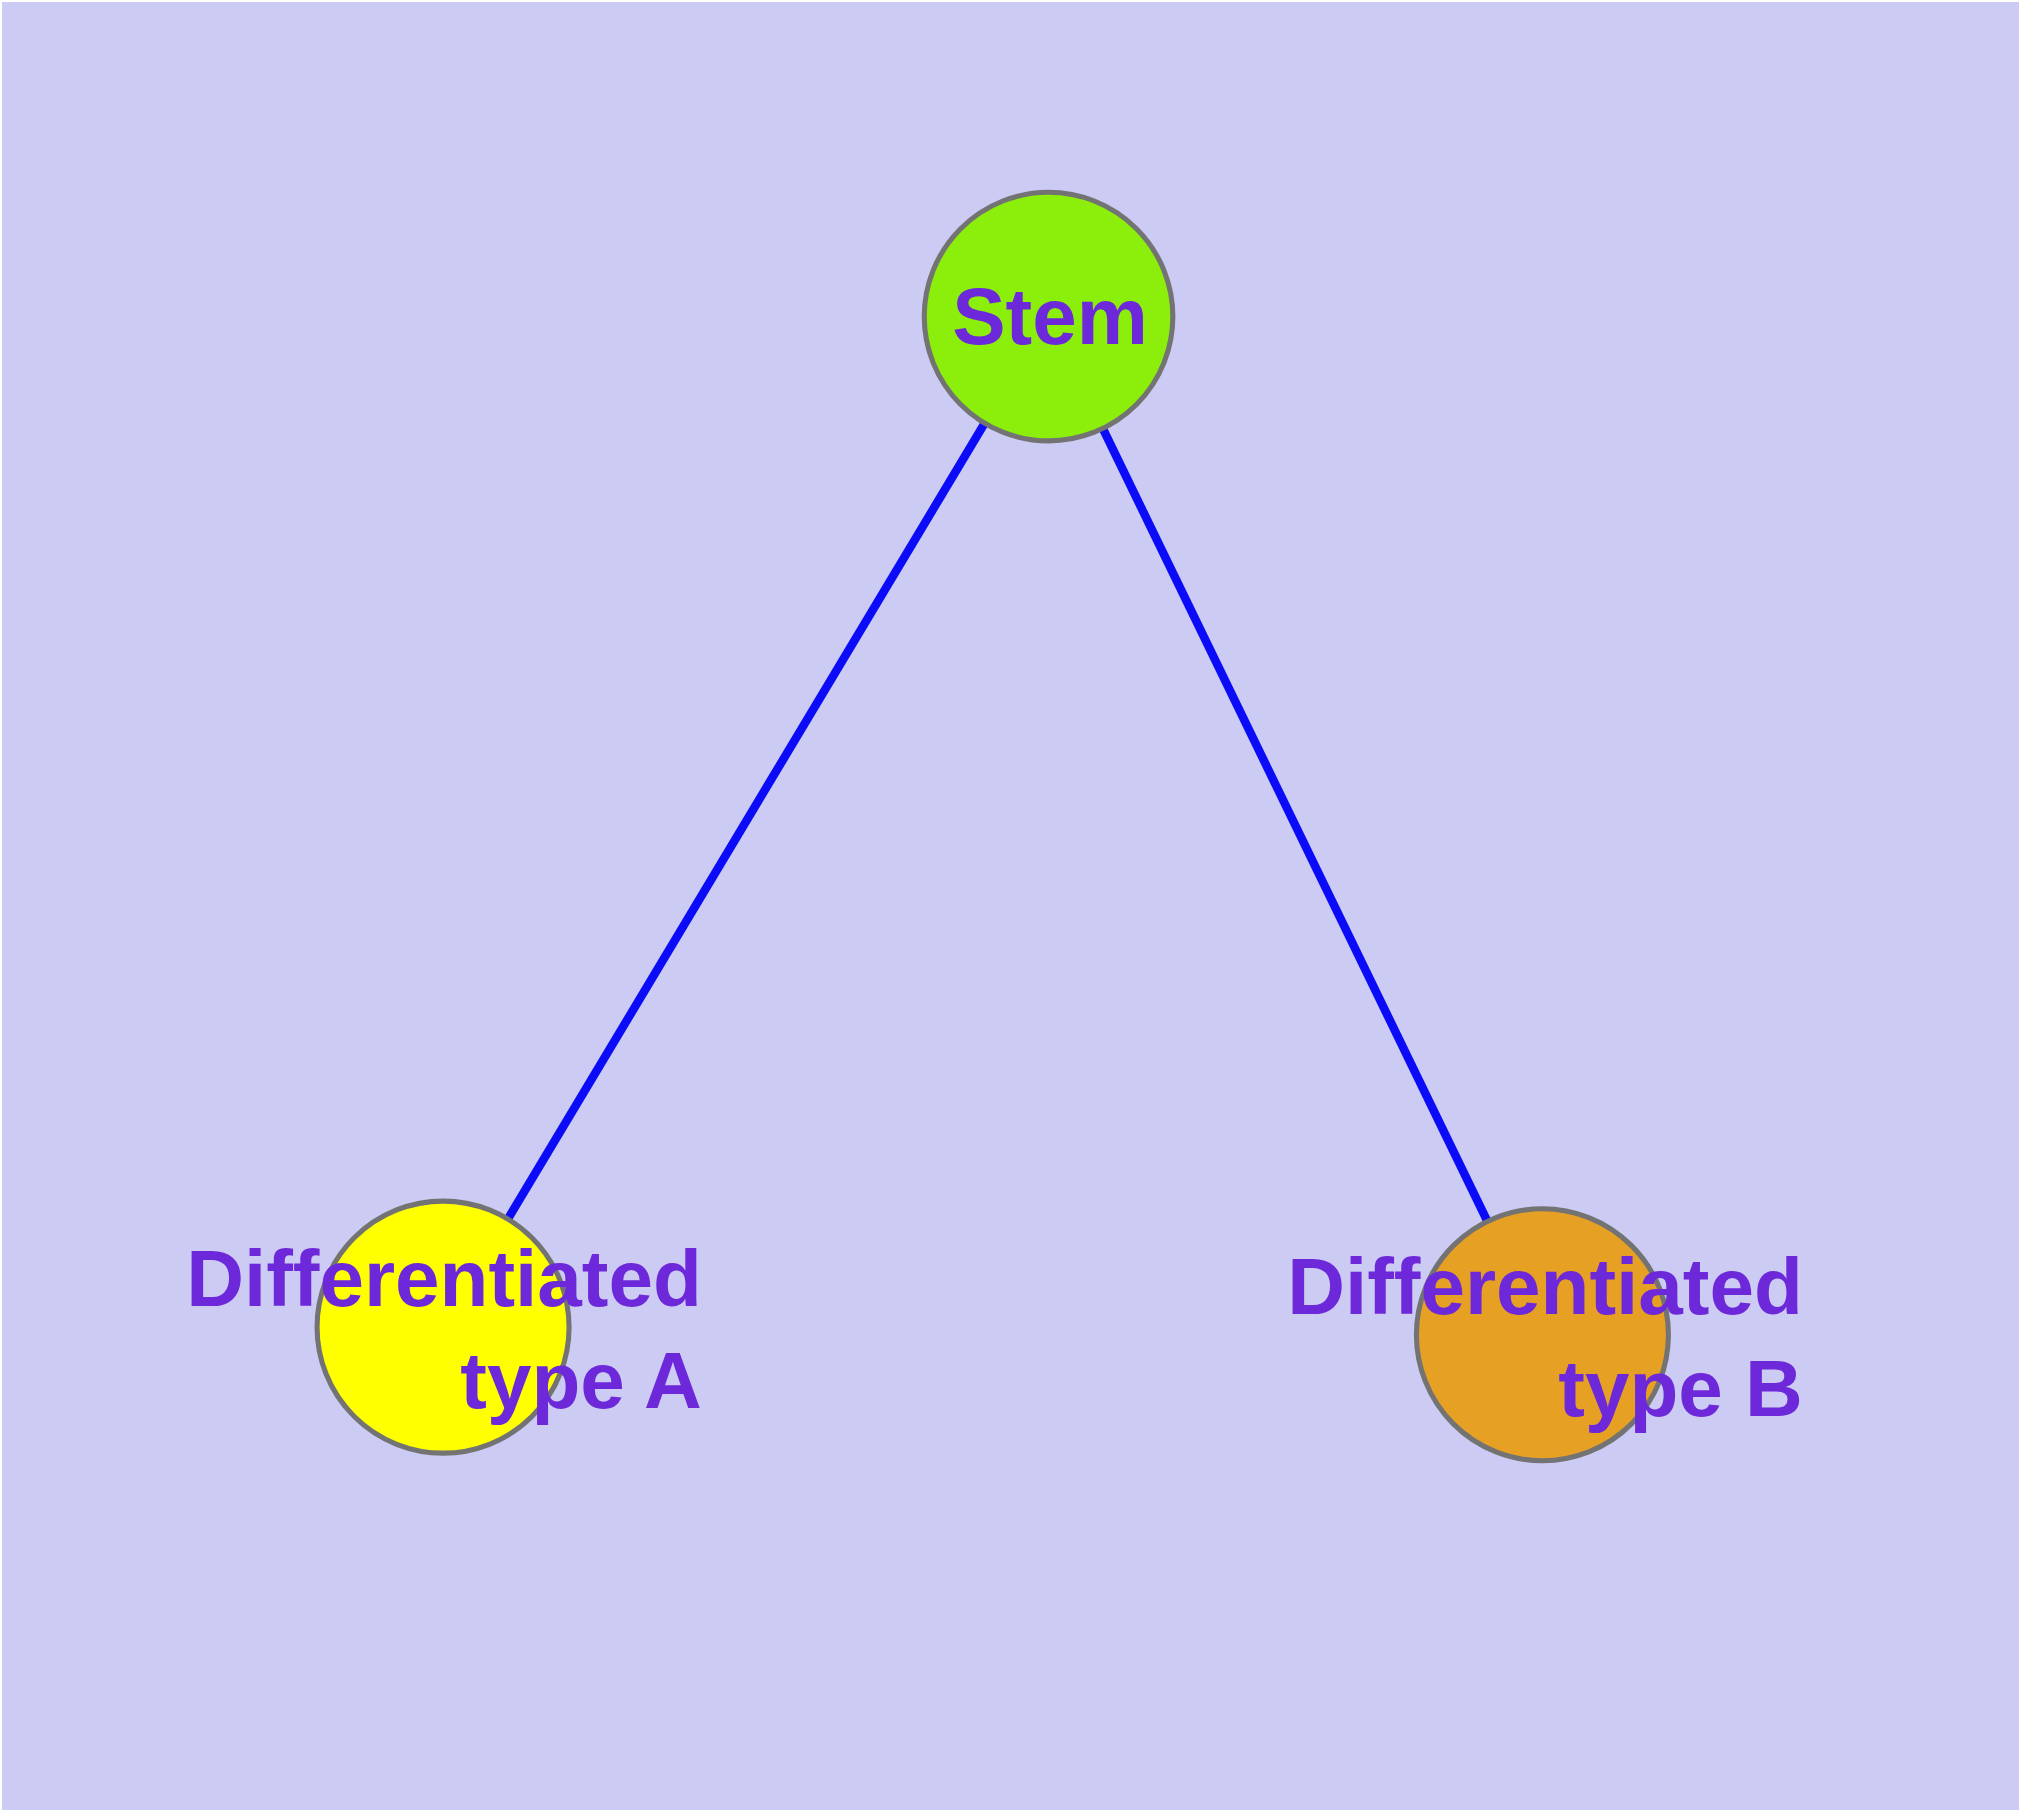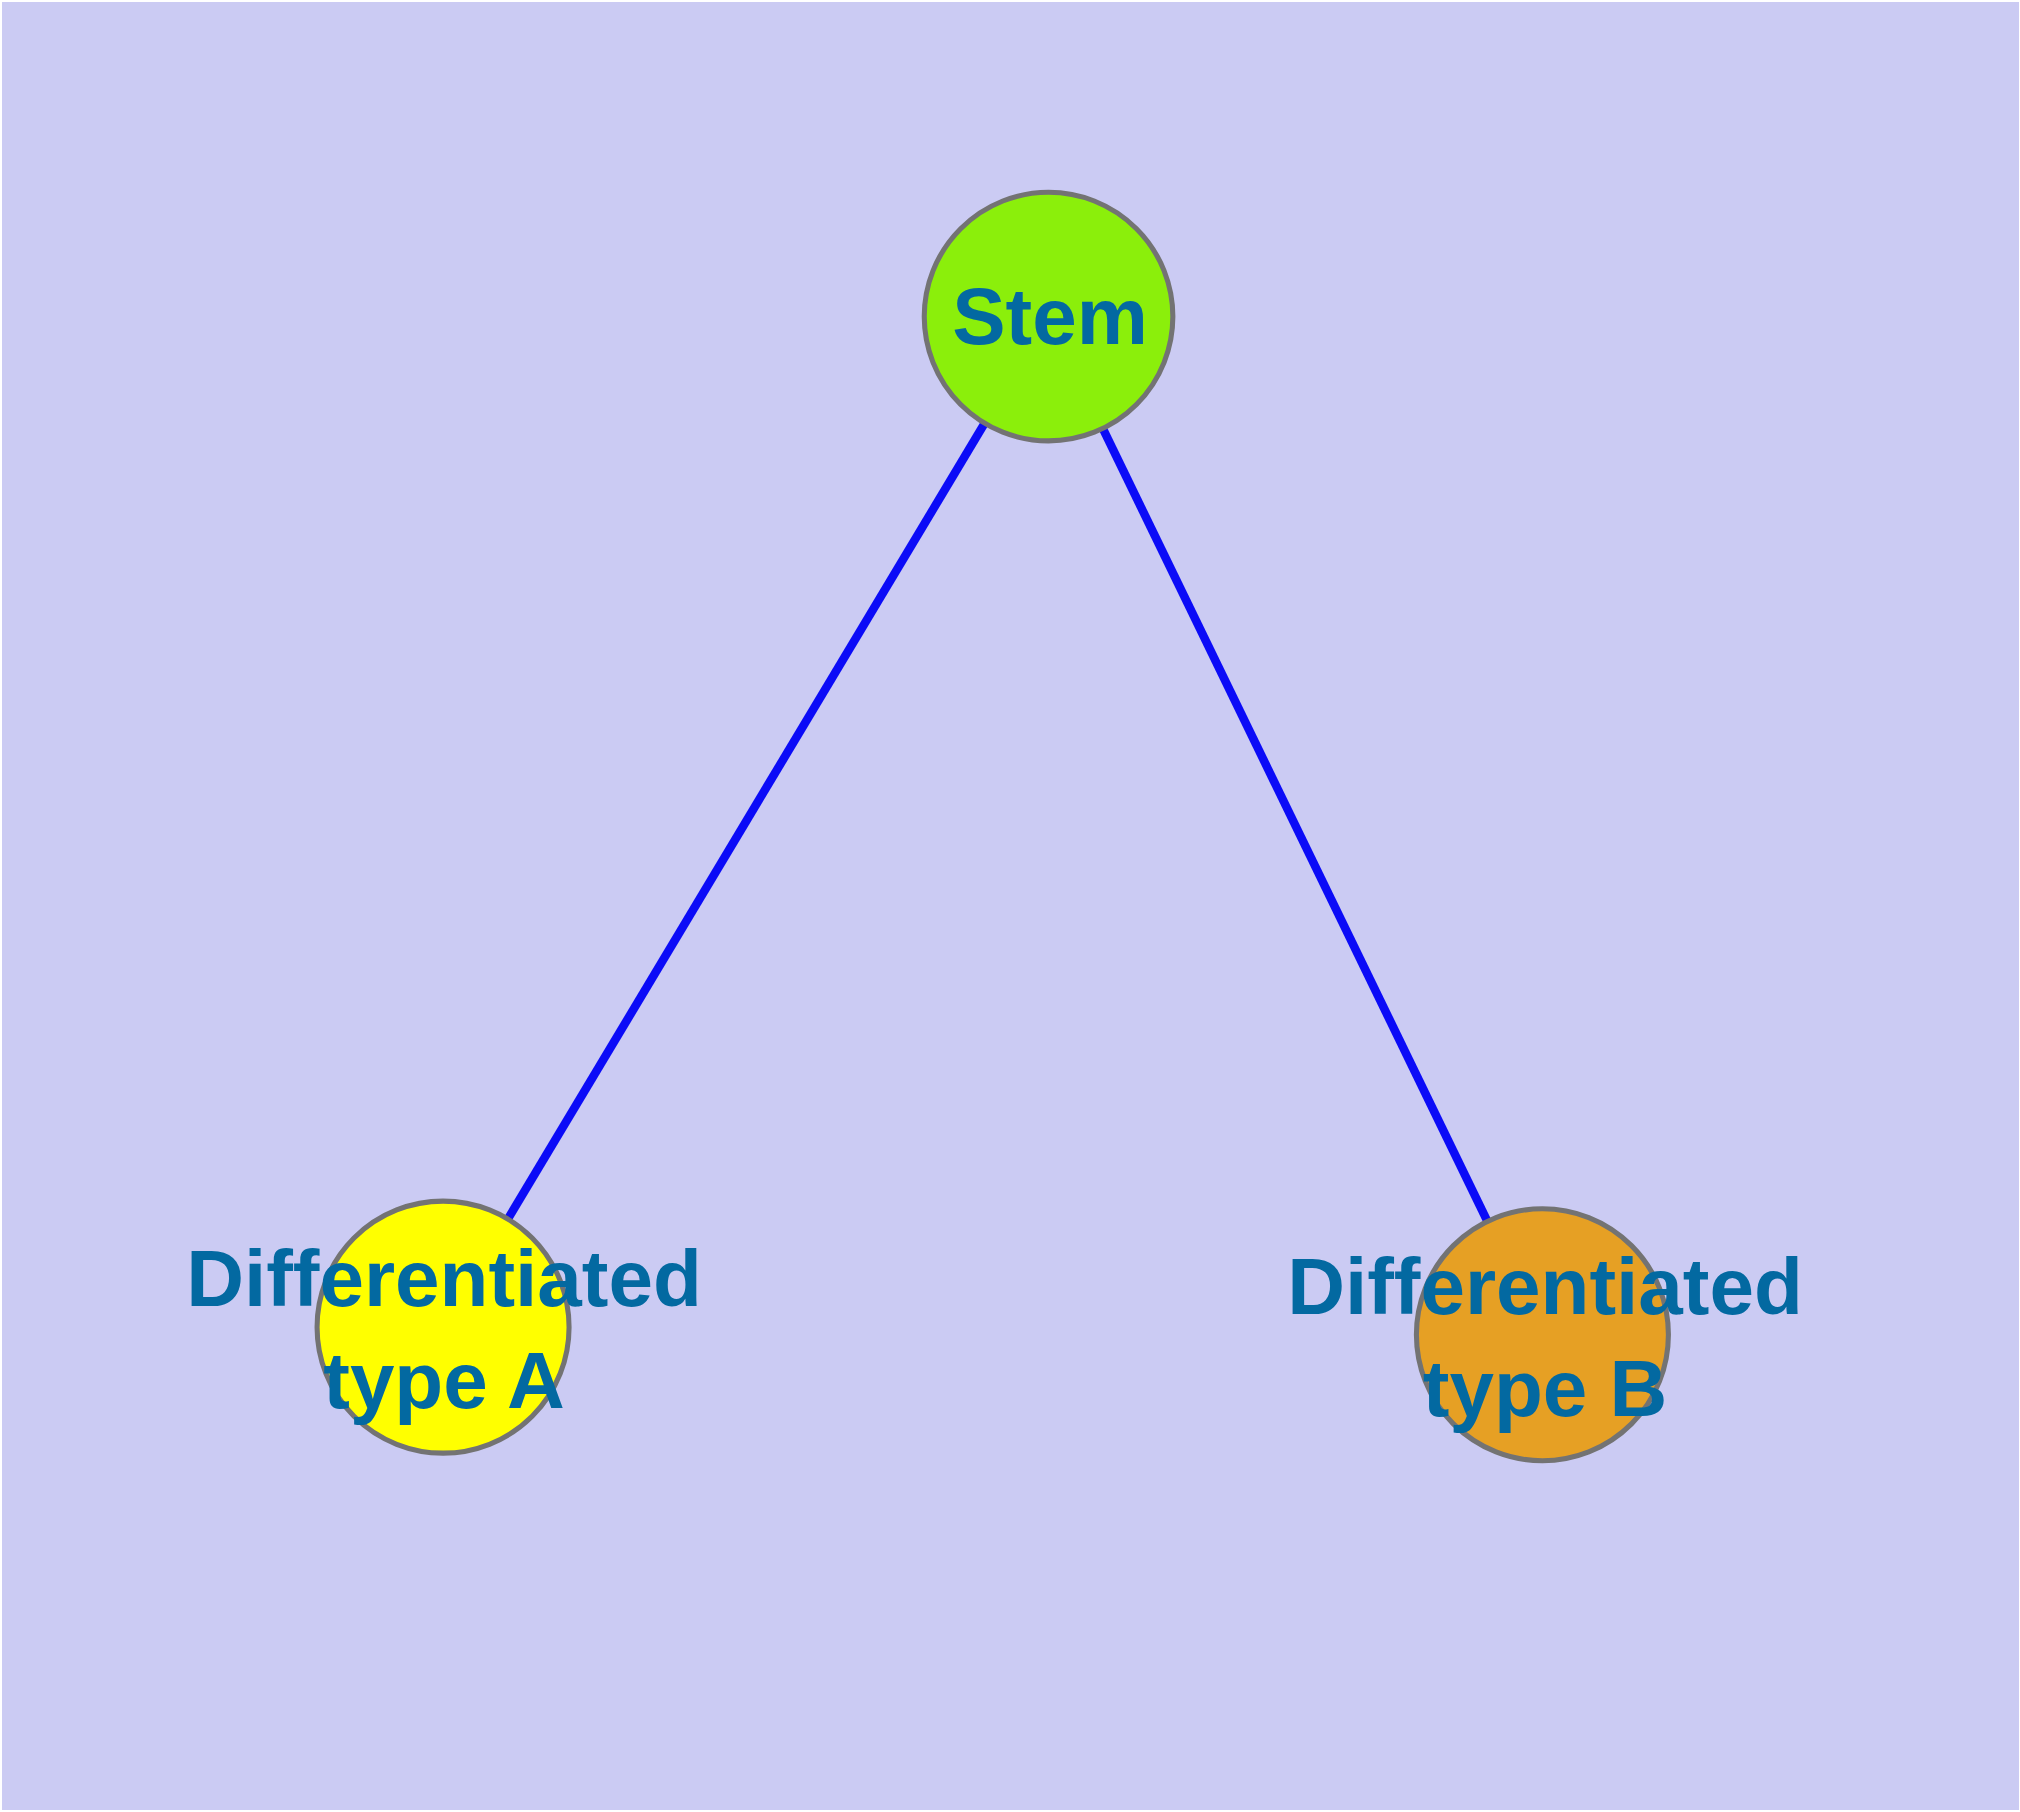--- a/index.html
+++ b/index.html
@@ -31,22 +31,22 @@
   }
   .graph-node-circle {
     stroke-width: 6;
   }
   .node-label {
     position: absolute;
     transform: translate(-50%, -50%);
     font-size: 80px;
     font-weight: bold;
     line-height: 1.28;
-    color: #0369a1;
-    text-align: center;
+    color: #6d28d9;
+    text-align: right;
     white-space: pre-line;
     letter-spacing: 0px;
     pointer-events: none;
   }
   .node-label.stem-label { left: 1048px; top: 315px; }
   .node-label.type-a-label { left: 442px; top: 1328px; }
   .node-label.type-b-label { left: 1543px; top: 1336px; }
 </style>
 </head>
 <body>

